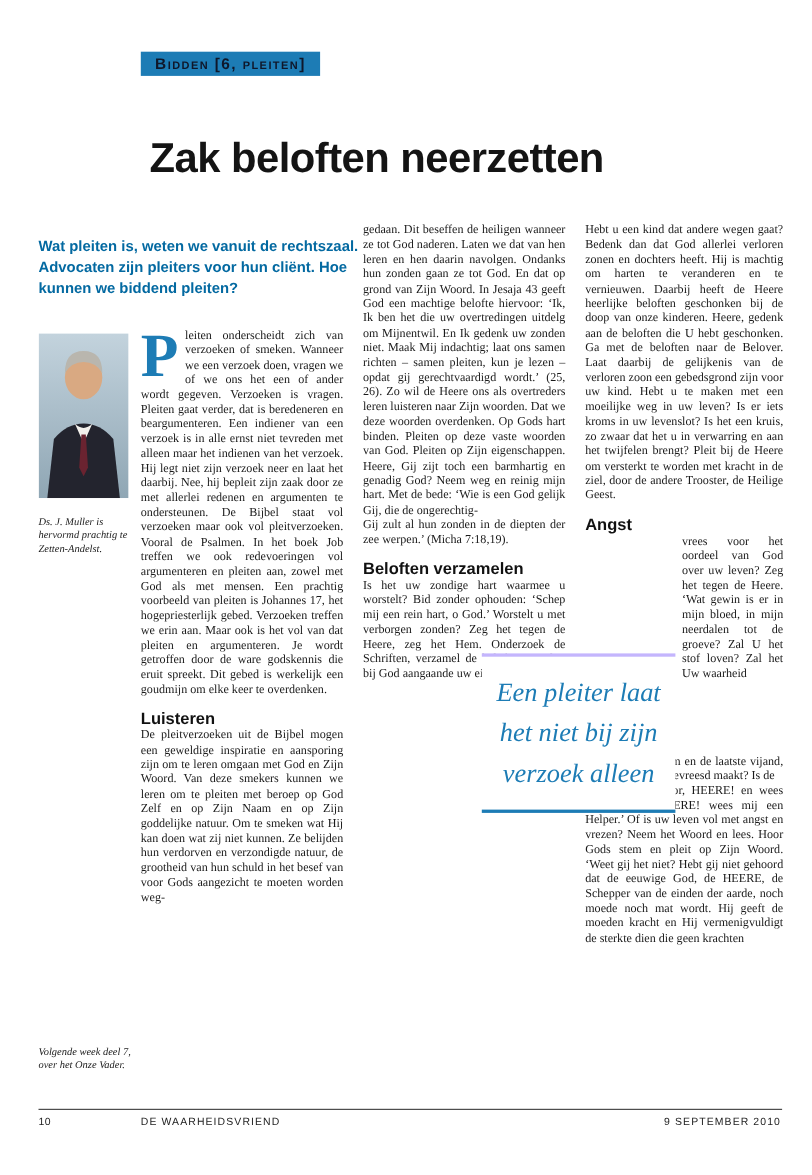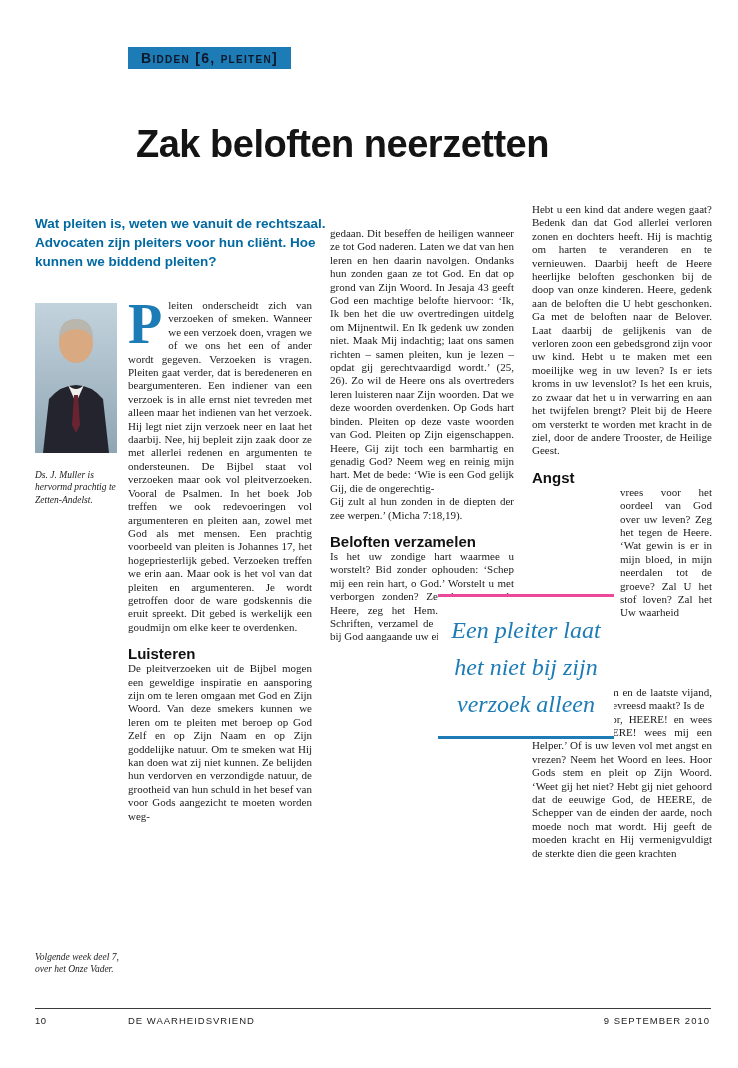--- a/index.html
+++ b/index.html
@@ -39,42 +39,42 @@
     position:absolute; left:35px; top:459px; width:88px;
     font-style:italic; font-size:9.5px; line-height:12.5px; color:#222;
   }
   .next-week {
     position:absolute; left:35px; top:941px; width:92px;
     font-style:italic; font-size:9.5px; line-height:12.5px; color:#222;
   }
   
   .col { position:absolute; top:203px; }
   .col-1 { left:128px; top:299px; width:184px; }
-  .col-2 { left:330px; width:184px;margin-top:24px; }
+  .col-2 { left:330px; width:184px; }
   .col-3 { left:532px; width:180px; }
   .bt {
     font-size:11px; line-height:13.4px; text-align:justify;
     margin:0; color:#1a1a1a;
   }
   .subhead {
     font-family:Liberation Sans, sans-serif; font-weight:bold;
     font-size:15px; line-height:13px; margin:13px 0 2px 0; color:#111;
   }
   .dropcap {
     float:left; color:#1d7cb5; font-family:"Liberation Serif", serif;
     font-weight:bold; font-size:56px; line-height:45px;
     padding:3px 6px 0 0;
   }
   .col2-narrow { width:102px; min-height:215px; }
   .col3-narrow { width:92px; margin-left:88px; min-height:200px; }
   
   .pullquote {
     position:absolute; left:438px; top:594px; width:176px;
     background:#ffffff;
-    border-top:3px solid #ec4899; border-bottom:3px solid #1d7cb5;
+    border-top:3px solid #c4b5fd; border-bottom:3px solid #1d7cb5;
     padding:15px 0 13px 0; text-align:center;
     color:#1d7cb5; font-style:italic; font-size:24px; line-height:37px;
     font-family:"Liberation Serif", serif; z-index:5;
   }
   .pullquote span { display:block; }
   
   .footer-rule {
     position:absolute; left:35px; top:1008px; width:676px; height:0;
     border-top:1px solid #3a3a3a;
   }

